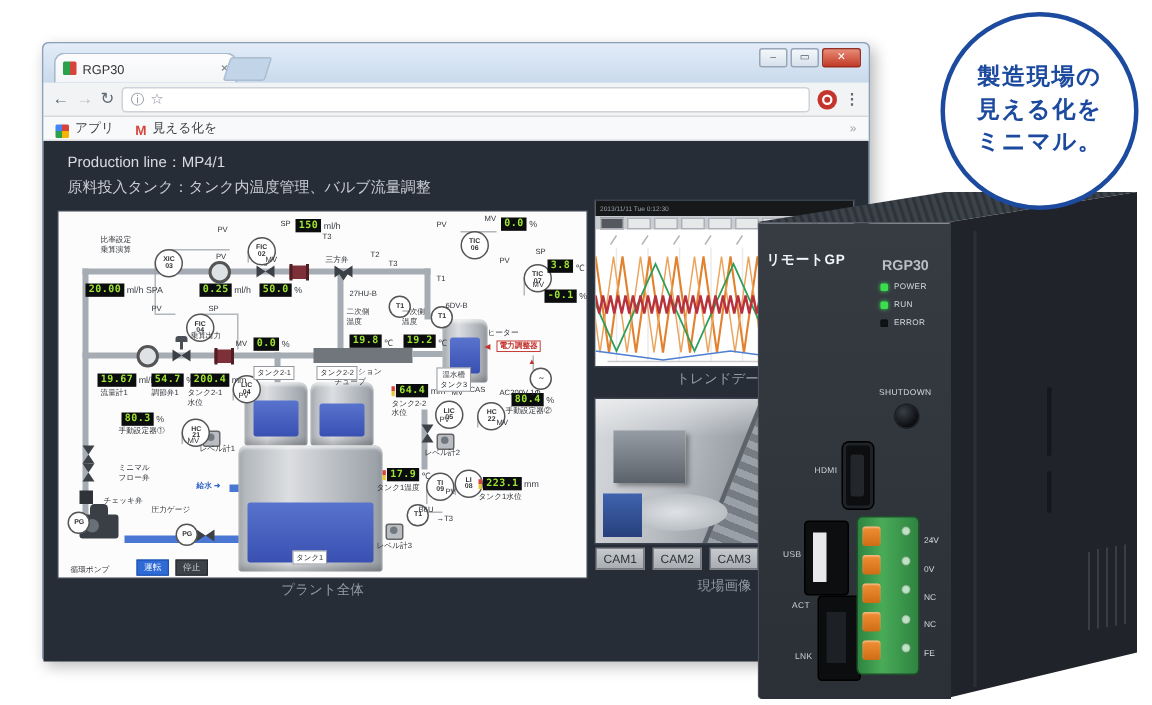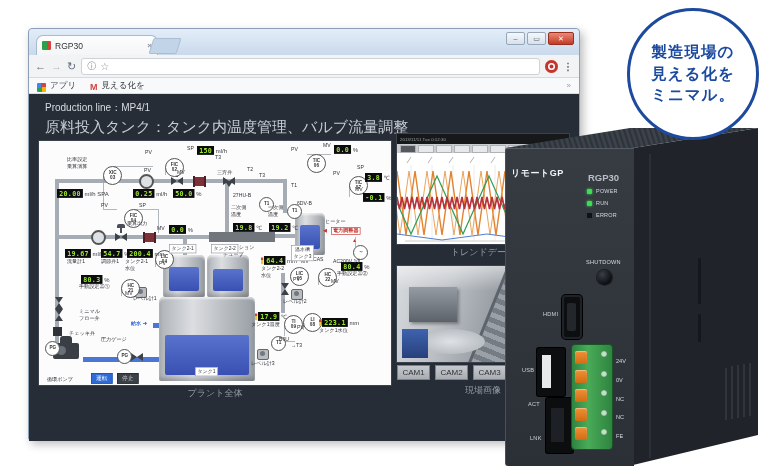--- a/index.html
+++ b/index.html
@@ -27,21 +27,21 @@
   .bookmarksbar{height:15px;background:#f8f9fa;border-bottom:1px solid #dadcdf;display:flex;align-items:center;padding:0 8px;gap:14px;font-size:8.5px;color:#3c4043;}
   .bm{display:flex;align-items:flex-end;gap:4px;}
   .bm-ic{width:9px;height:9px;}
   .bm-ic.apps-grid{background:conic-gradient(#d6433a 0 25%,#f4b400 0 50%,#2aa14a 0 75%,#4285f4 0);border-radius:1px;}
   .bm-ic.gmail-m{color:#d6433a;font-weight:bold;font-size:9px;width:auto;height:auto;line-height:1;}
   .bm-spacer{flex:1;}
   .bm-more{color:#9aa1a8;font-size:8px;}
   
   .content{position:relative;height:347px;background:#262d37;overflow:hidden;}
   .hdr1{position:absolute;left:16px;top:7px;font-size:10px;color:#d8dce2;}
-  .hdr2{position:absolute;left:16px;top:24px;font-size:15px;color:#c7ccd3;}
+  .hdr2{position:absolute;left:16px;top:24px;font-size:10px;color:#c7ccd3;}
   .cap{position:absolute;font-size:9px;color:#949ba4;text-align:center;}
   
   .plant{position:absolute;left:10px;top:47px;width:352px;height:244px;background:#fcfcfd;box-shadow:0 0 0 1px #3a424e;}
   .pipe,.pline,.pmark{position:absolute;}
   .pline{background:#9aa0a6;opacity:.75;}
   .tank{position:absolute;background:linear-gradient(90deg,#aeb3b8,#dcdee1 35%,#989ea5);border-radius:5px 5px 2px 2px;box-shadow:inset 0 2px 2px rgba(255,255,255,.6),inset 0 -3px 4px rgba(0,0,0,.22);}
   .tank .fill{position:absolute;background:linear-gradient(180deg,#5873cd,#3950b2);border-radius:2px;}
   .inst{position:absolute;width:17px;height:17px;border:1px solid #555;border-radius:50%;background:#fff;display:flex;align-items:center;justify-content:center;z-index:3;}
   .inst.small{width:13px;height:13px;}
   .inst .it{font-size:8px;transform:scale(.58);text-align:center;line-height:1.05;color:#333;white-space:pre;font-weight:bold;}

